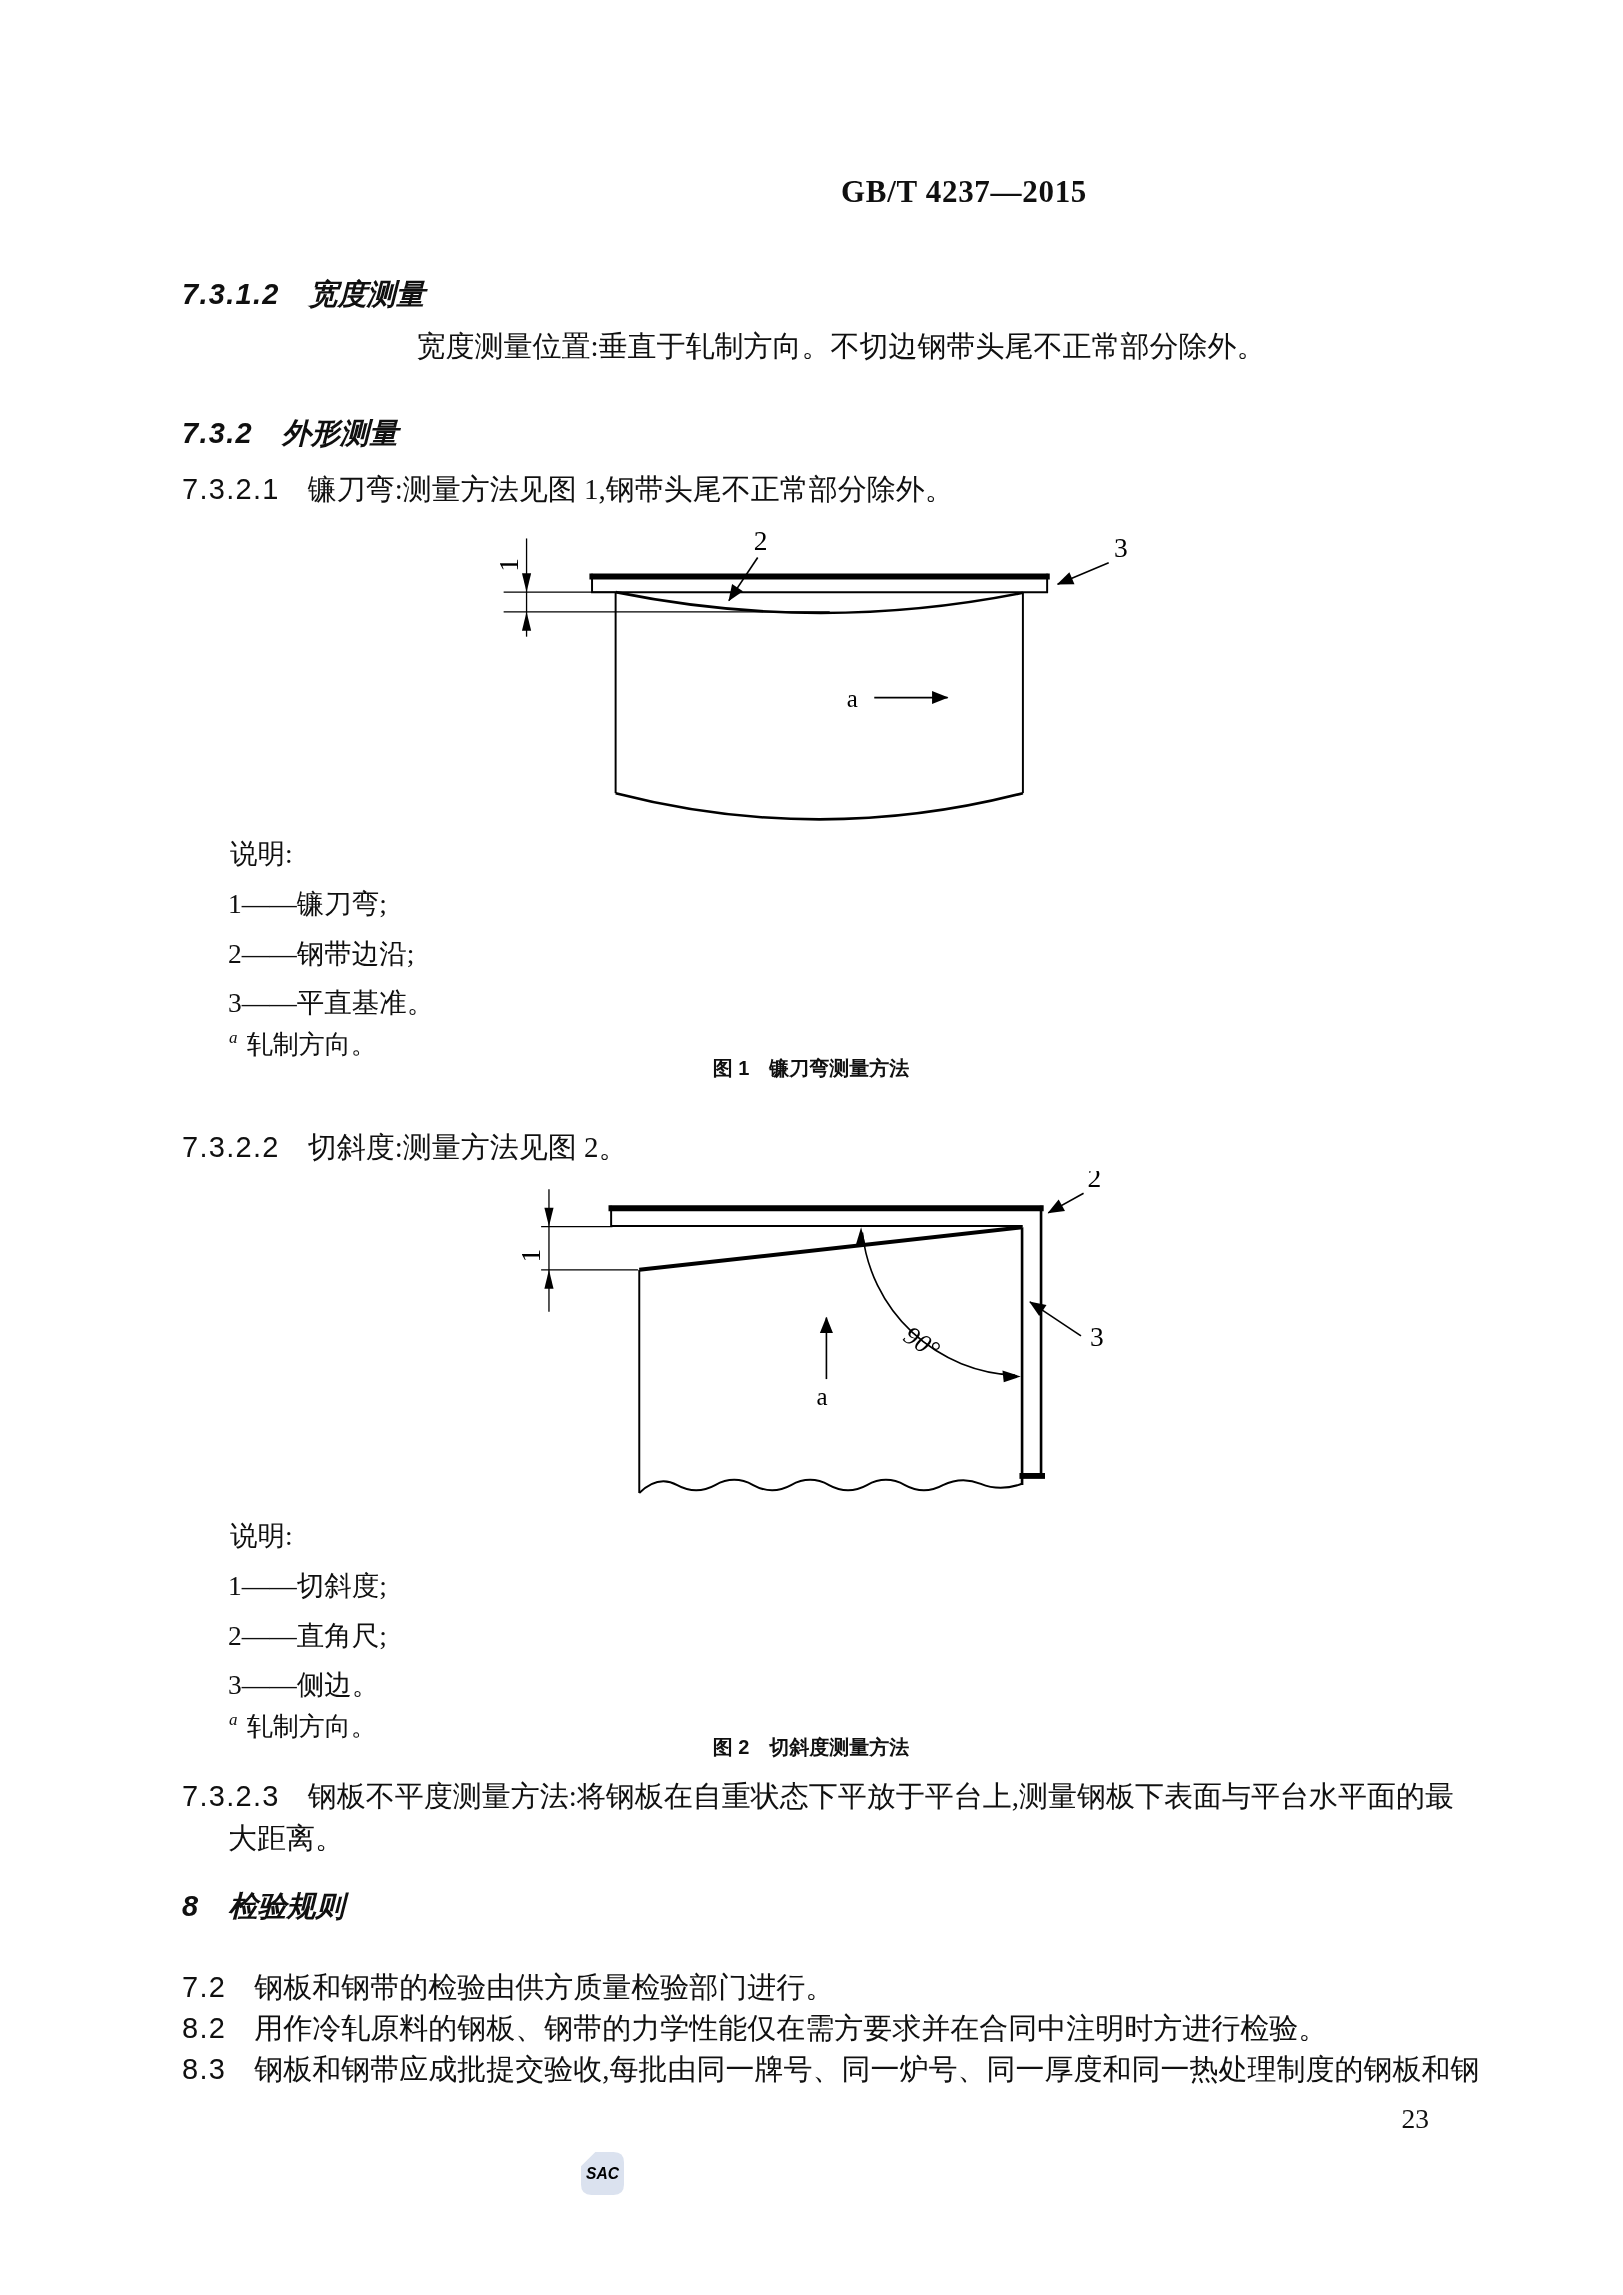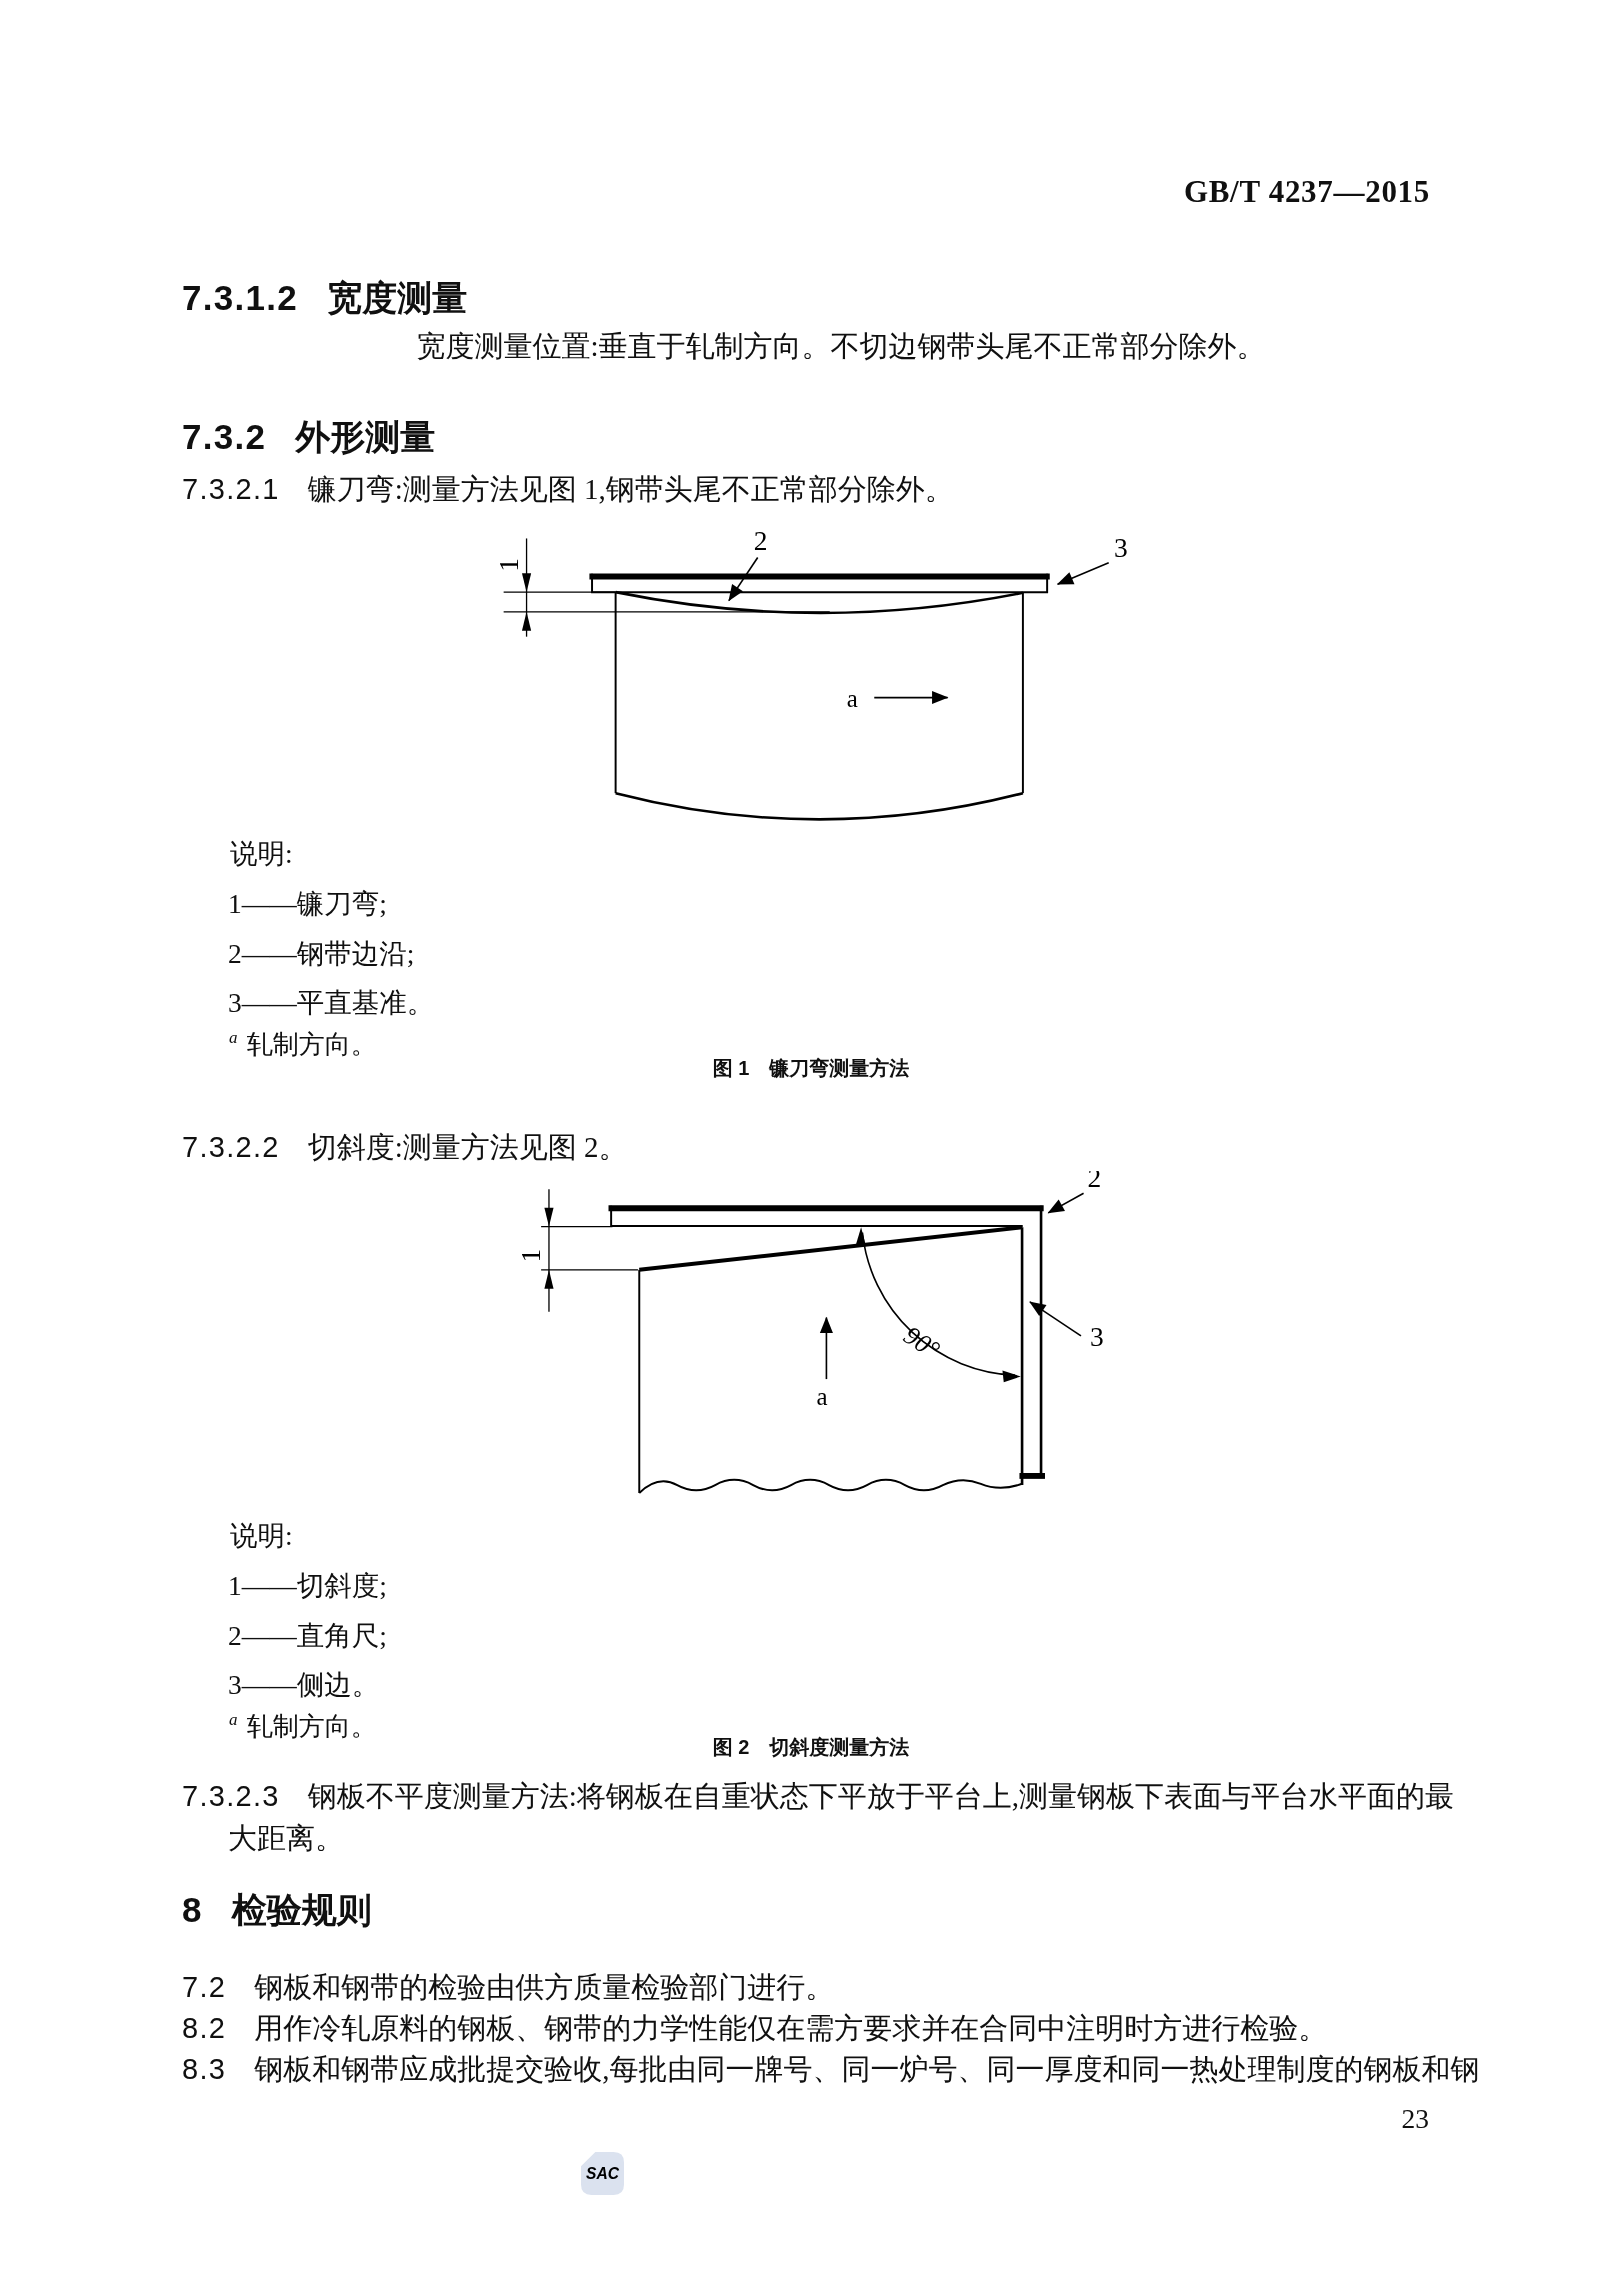--- a/index.html
+++ b/index.html
@@ -10,25 +10,25 @@
     font-family:"Liberation Serif", serif;
     color:#101010;
     overflow:hidden;
   }
   .abs{position:absolute;}
   .std-code{
     font-family:"Liberation Serif", serif;
     font-weight:bold;
     font-size:31px;
     letter-spacing:0.7px;
-    text-align:right;
   }
   .clause-heading{
-    font-size:35px;
-    white-space:nowrap;
+    font-size:29px;
+    white-space:nowrap;
+    font-style:italic;
   }
   .clause-heading .num{
     font-family:"Liberation Sans", sans-serif;
     font-weight:600;
     letter-spacing:1.3px;
     margin-right:29px;
   }
   .clause-heading .ttl{
     font-family:"Liberation Sans", sans-serif;
     font-weight:700;

